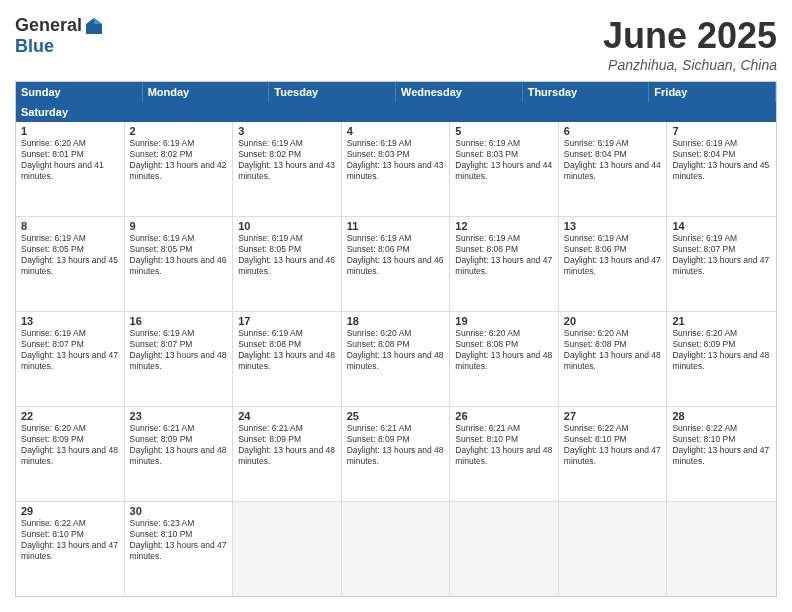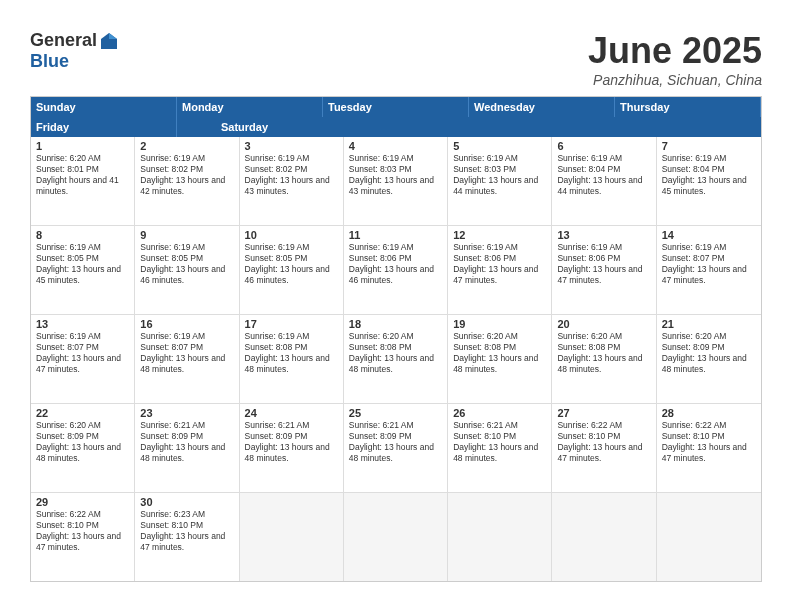--- a/index.html
+++ b/index.html
@@ -6,21 +6,21 @@
     body {
       width: 792px;
       height: 612px;
       font-family: Arial, sans-serif;
       background: #fff;
       overflow: hidden;
     }
     .page {
       width: 792px;
       height: 612px;
-      padding: 30px;
+      padding: 15px;
       display: flex;
       flex-direction: column;
     }
     .header {
       display: flex;
       justify-content: space-between;
       align-items: flex-start;
       margin-bottom: 8px;
     }
     .logo {
@@ -61,32 +61,32 @@
       font-style: italic;
     }
     .calendar {
       flex: 1;
       display: flex;
       flex-direction: column;
       border: 1px solid #ccc;
     }
     .cal-header {
       display: grid;
-      grid-template-columns: repeat(5, 1fr);
+      grid-template-columns: repeat(6, 1fr);
       background: #2060a0;
     }
     .cal-header-cell {
       color: white;
       font-size: 11px;
       font-weight: bold;
       padding: 4px 5px;
       text-align: left;
       border-right: 1px solid #4080c0;
     }
-    .cal-header-cell:last-child { border-right: none; margin-left: 39px; }
+    .cal-header-cell:last-child { border-right: none; }
     .cal-body {
       flex: 1;
       display: flex;
       flex-direction: column;
     }
     .cal-row {
       display: grid;
       grid-template-columns: repeat(7, 1fr);
       flex: 1;
       border-bottom: 1px solid #ddd;

